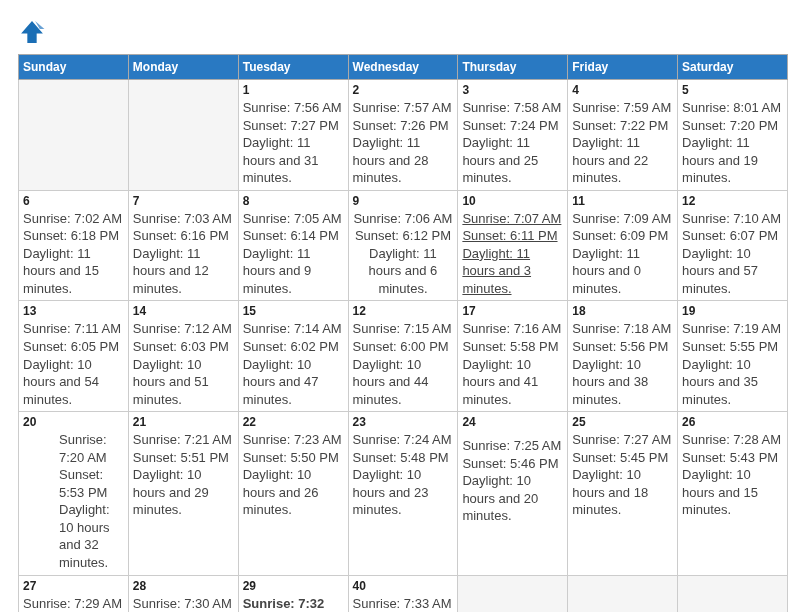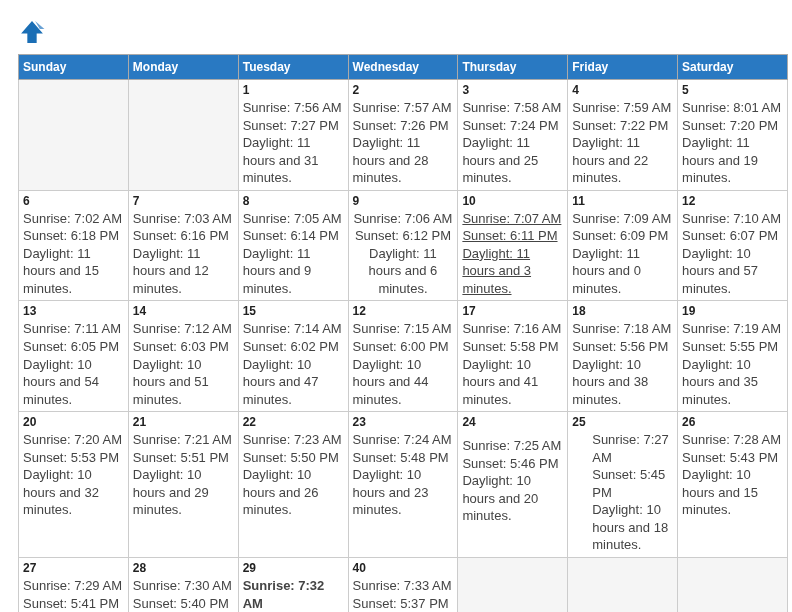--- a/index.html
+++ b/index.html
@@ -245,21 +245,21 @@
           <td>
             <span class="day-number">19</span>
             <div class="day-info" style="white-space: pre-line;">Sunrise: 7:19 AM
 Sunset: 5:55 PM
 Daylight: 10 hours and 35 minutes.</div>
           </td>
         </tr>
         <tr>
           <td>
             <span class="day-number">20</span>
-            <div class="day-info" style="white-space: pre-line;">Sunrise: 7:20 AM
+            <div class="day-info" style="white-space: pre-line; margin-left: 36px;">Sunrise: 7:20 AM
 Sunset: 5:53 PM
 Daylight: 10 hours and 32 minutes.</div>
           </td>
           <td>
             <span class="day-number">21</span>
             <div class="day-info" style="white-space: pre-line;">Sunrise: 7:21 AM
 Sunset: 5:51 PM
 Daylight: 10 hours and 29 minutes.</div>
           </td>
           <td>
@@ -275,21 +275,21 @@
 Daylight: 10 hours and 23 minutes.</div>
           </td>
           <td>
             <span class="day-number">24</span>
             <div class="day-info" style="white-space: pre-line; margin-top: 8px;">Sunrise: 7:25 AM
 Sunset: 5:46 PM
 Daylight: 10 hours and 20 minutes.</div>
           </td>
           <td>
             <span class="day-number">25</span>
-            <div class="day-info" style="white-space: pre-line; margin-left: 20px;">Sunrise: 7:27 AM
+            <div class="day-info" style="white-space: pre-line;">Sunrise: 7:27 AM
 Sunset: 5:45 PM
 Daylight: 10 hours and 18 minutes.</div>
           </td>
           <td>
             <span class="day-number">26</span>
             <div class="day-info" style="white-space: pre-line;">Sunrise: 7:28 AM
 Sunset: 5:43 PM
 Daylight: 10 hours and 15 minutes.</div>
           </td>
         </tr>

